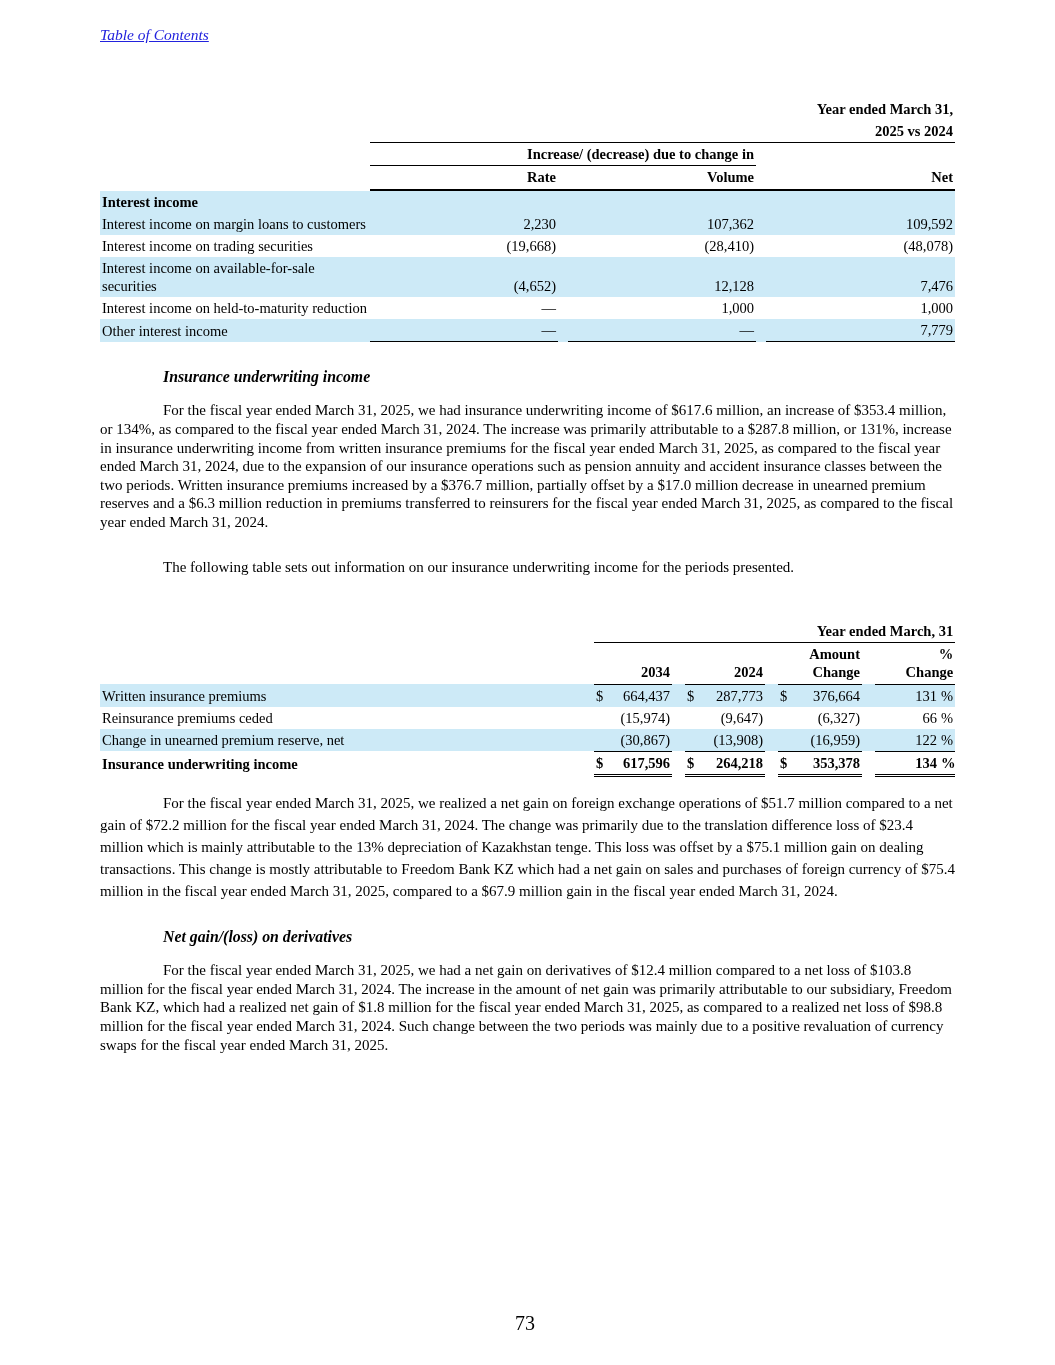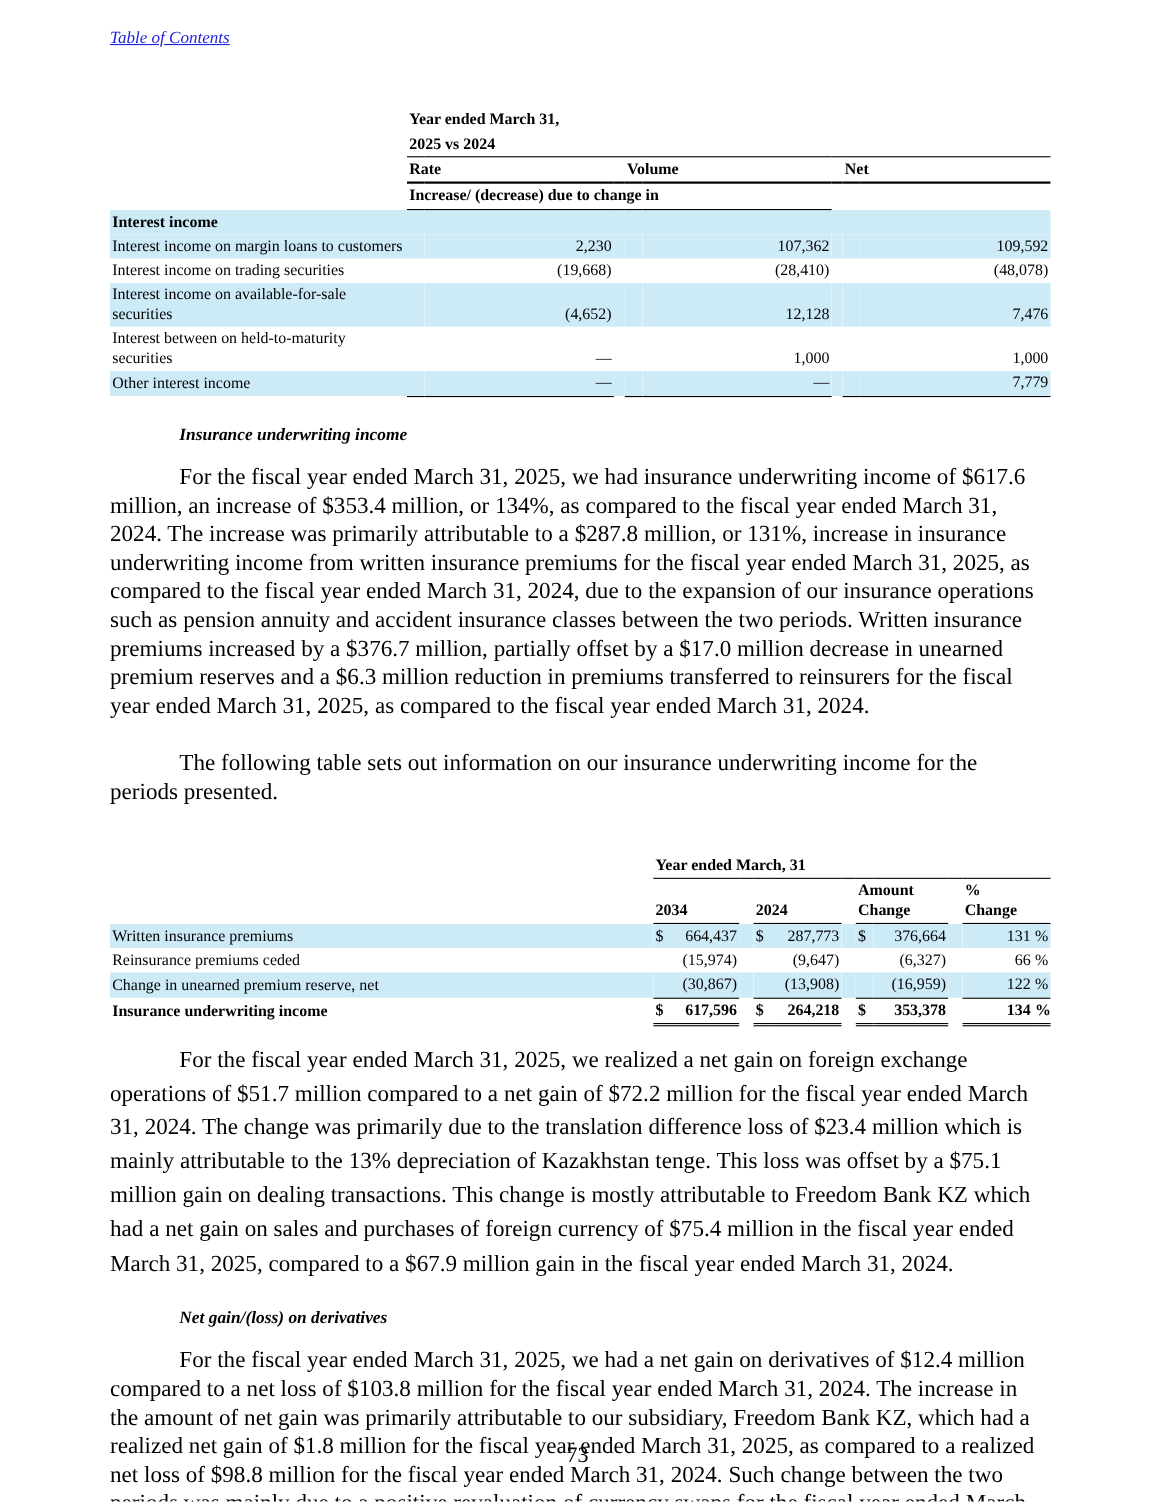--- a/index.html
+++ b/index.html
@@ -15,36 +15,36 @@
     display:inline-block;font-style:italic;font-size:15.5px;
     color:#2222dd;text-decoration:underline;cursor:pointer;
   }
   table{border-collapse:collapse;table-layout:fixed;}
   .fin{width:855px;font-size:14.5px;}
   .fin td{padding:2px 2px;vertical-align:bottom;line-height:1.25;overflow:hidden;}
   .t1{margin-top:54px;}
   .t2{margin-top:44px;}
   .lbl{text-align:left;padding-left:4px;}
   .b{font-weight:bold;}
-  .c{text-align:left;font-weight:bold;}
+  .c{text-align:right;font-weight:bold;}
   .val{text-align:right;padding-right:3px;white-space:nowrap;}
   .dol{text-align:left;padding-left:2px;white-space:nowrap;}
   .shaded{background:var(--shade,#cdeaf7);}
   .bb{border-bottom:1.5px solid #000;}
   .bb2{border-bottom:2px solid #000;}
   .ub{border-bottom:1.5px solid #000;}
   .db{border-bottom:3px double #000;}
   .colh{white-space:pre-line;line-height:1.15;padding-bottom:3px;}
   .ttl{font-weight:bold;padding-bottom:3px;}
   .h{
     font-weight:bold;font-style:italic;font-size:15.8px;
     margin:26px 0 0 63px;
   }
   .p{
-    font-size:21px;line-height:1.24;text-indent:63px;
+    font-size:15px;line-height:1.24;text-indent:63px;
     margin:15px 0 0 0;width:855px;
   }
   .p-loose{line-height:1.47;}
   .p-intro{margin-top:26px;}
   .pageno{
     position:absolute;left:0;bottom:30px;width:100%;
     text-align:center;font-size:20px;
   }
 </style>
 </head>
@@ -71,32 +71,32 @@
       <tr>
         <td></td>
         <td colspan="8" class="c ttl">Year ended March 31,</td>
       </tr>
       <tr>
         <td></td>
         <td colspan="8" class="c ttl bb">2025 vs 2024</td>
       </tr>
       <tr>
         <td></td>
+        <td colspan="5" class="c ttl bb">Increase/ (decrease) due to change in</td>
+        <td></td>
+        <td colspan="2"></td>
+      </tr>
+      <tr>
+        <td></td>
         <td colspan="2" class="c colh bb2">Rate</td>
         <td class="bb2"></td>
         <td colspan="2" class="c colh bb2">Volume</td>
         <td class="bb2"></td>
         <td colspan="2" class="c colh bb2">Net</td>
       </tr>
-      <tr>
-        <td></td>
-        <td colspan="5" class="c ttl bb">Increase/ (decrease) due to change in</td>
-        <td></td>
-        <td colspan="2"></td>
-      </tr>
     </tbody>
     <tbody id="t1-body">
         <tr class="shaded">
           <td class="lbl b" colspan="9">Interest income</td>
         </tr>
         <tr class="shaded">
           <td class="lbl">Interest income on margin loans to customers</td>
           <td class="dol"></td>
           <td class="val">2,230</td>
           <td></td>
@@ -122,21 +122,21 @@
           <td class="dol"></td>
           <td class="val">(4,652)</td>
           <td></td>
           <td class="dol"></td>
           <td class="val">12,128</td>
           <td></td>
           <td class="dol"></td>
           <td class="val">7,476</td>
         </tr>
         <tr>
-          <td class="lbl">Interest between on held-to-maturity securities</td>
+          <td class="lbl">Interest income on held-to-maturity reduction</td>
           <td class="dol"></td>
           <td class="val">—</td>
           <td></td>
           <td class="dol"></td>
           <td class="val">1,000</td>
           <td></td>
           <td class="dol"></td>
           <td class="val">1,000</td>
         </tr>
         <tr class="shaded">

